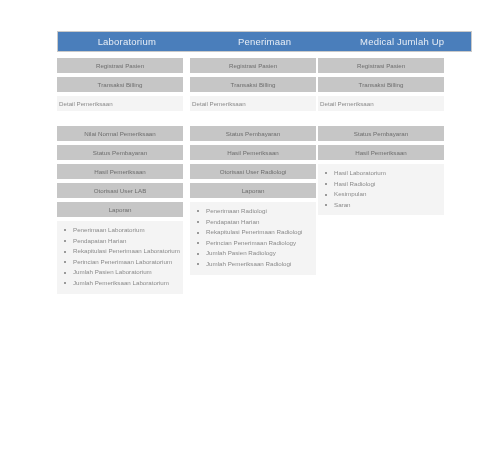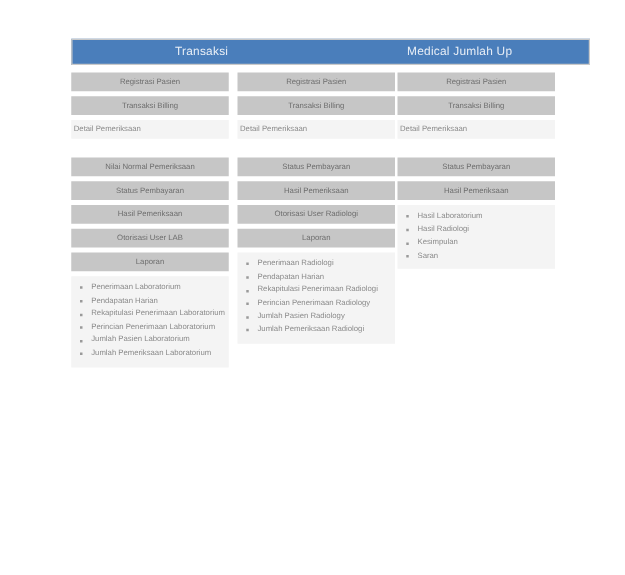--- a/index.html
+++ b/index.html
@@ -120,21 +120,24 @@
     background: #9a9a9a;
   }
 </style>
 </head>
 <body>
 
 <div id="sheet">
 
   <div class="header-bar">
     <div class="header-cell">
-      <span>Transaksi</span>
+      <span>Laboratorium</span>
+    </div>
+    <div class="header-cell">
+      <span>Penerimaan</span>
     </div>
     <div class="header-cell">
       <span>Medical Jumlah Up</span>
     </div>
   </div>
 
   <div class="columns" id="columns-root">
       <div class="col col-0">
         <div class="cell btn">
           <span>Registrasi Pasien</span>

